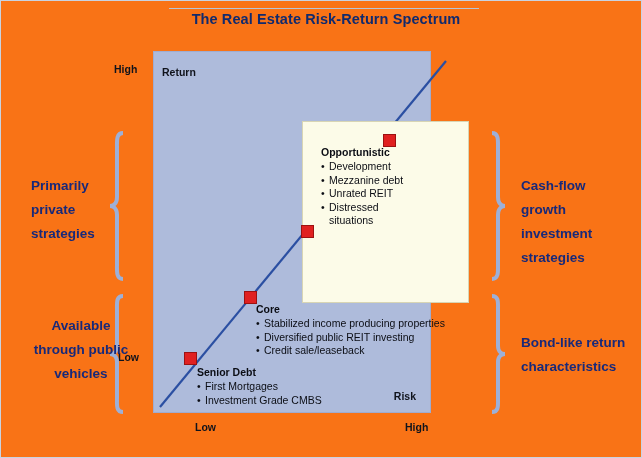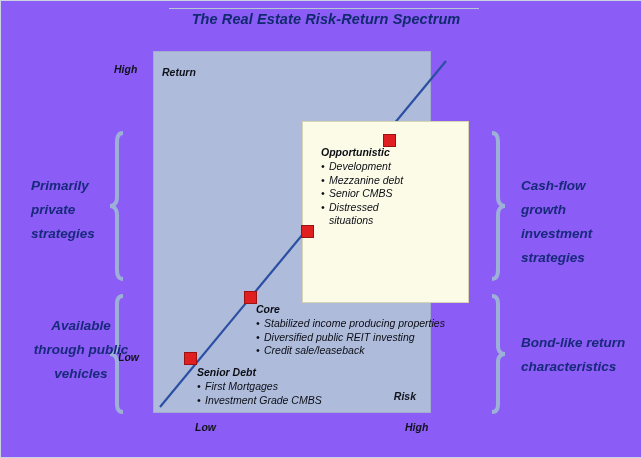--- a/index.html
+++ b/index.html
@@ -10,24 +10,23 @@
     width: 642px;
     height: 458px;
     background: #e9eef6;
     font-family: "Liberation Sans", sans-serif;
     overflow: hidden;
   }
   #root {
     position: relative;
     width: 642px;
     height: 458px;
-    background: #8b5cf6;
+    background: #f97316;
     box-sizing: border-box;
     border: 1px solid #c9d3e2;
-    font-style: italic;
   }
   
   #title-rule {
     position: absolute;
     left: 168px;
     top: 7px;
     width: 310px;
     height: 1px;
     background: #b9c4d6;
   }
@@ -183,21 +182,21 @@
   <div class="marker" style="left:382px; top:133px;"></div>
   <div class="marker" style="left:300px; top:224px;"></div>
   <div class="marker" style="left:243px; top:290px;"></div>
   <div class="marker" style="left:183px; top:351px;"></div>
 
   <div class="segment" id="segment-opportunistic">
     <div class="seg-title">Opportunistic</div>
     <ul>
       <li>Development</li>
       <li>Mezzanine debt</li>
-      <li>Senior CMBS</li>
+      <li>Unrated REIT</li>
       <li>Distressed
 situations</li>
     </ul>
   </div>
 
 
   <div class="segment" id="segment-core">
     <div class="seg-title">Core</div>
     <ul>
       <li>Stabilized income producing properties</li>

